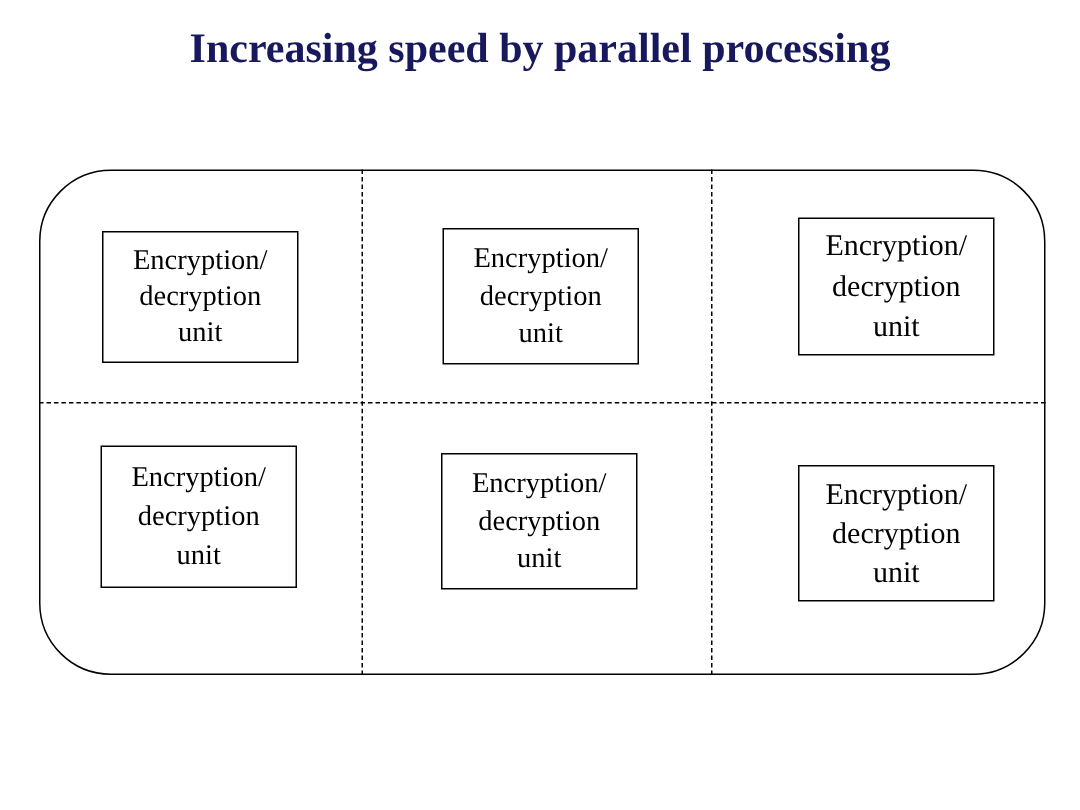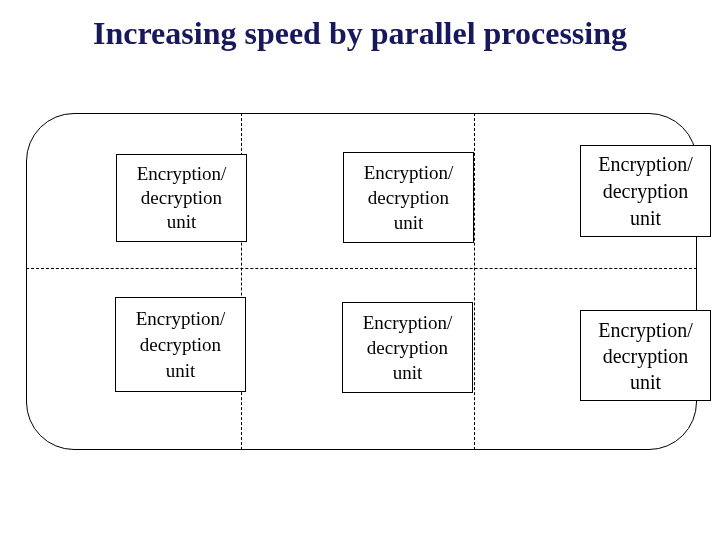--- a/index.html
+++ b/index.html
@@ -25,21 +25,21 @@
 
   
   #slide-title {
     position: absolute;
     left: 0;
     top: 14px;
     width: 720px;
     text-align: center;
     font-family: "Liberation Serif", serif;
     font-weight: bold;
-    font-size: 32px;
+    font-size: 28px;
     line-height: 38px;
     color: #18185c;
     letter-spacing: 0px;
     white-space: nowrap;
   }
 
   
   #processor-body {
     position: absolute;
     left: 26px;
@@ -78,21 +78,20 @@
     box-sizing: border-box;
     border: 1.3px solid #000000;
     background: #ffffff;
     display: flex;
     align-items: center;
     justify-content: center;
     text-align: center;
     color: #000000;
     font-family: "Liberation Serif", serif;
     overflow: hidden;
-    margin-left: 48px;
   }
   .unit-label {
     display: block;
     white-space: pre-line;
   }
 
   
   #unit-box-r1c1 { left: 68px;  top: 154px; width: 131px; height: 88px;  font-size: 19px; line-height: 24px; }
   #unit-box-r1c2 { left: 295px; top: 152px; width: 131px; height: 91px;  font-size: 19px; line-height: 25px; }
   #unit-box-r1c3 { left: 532px; top: 145px; width: 131px; height: 92px;  font-size: 20px; line-height: 27px; }

